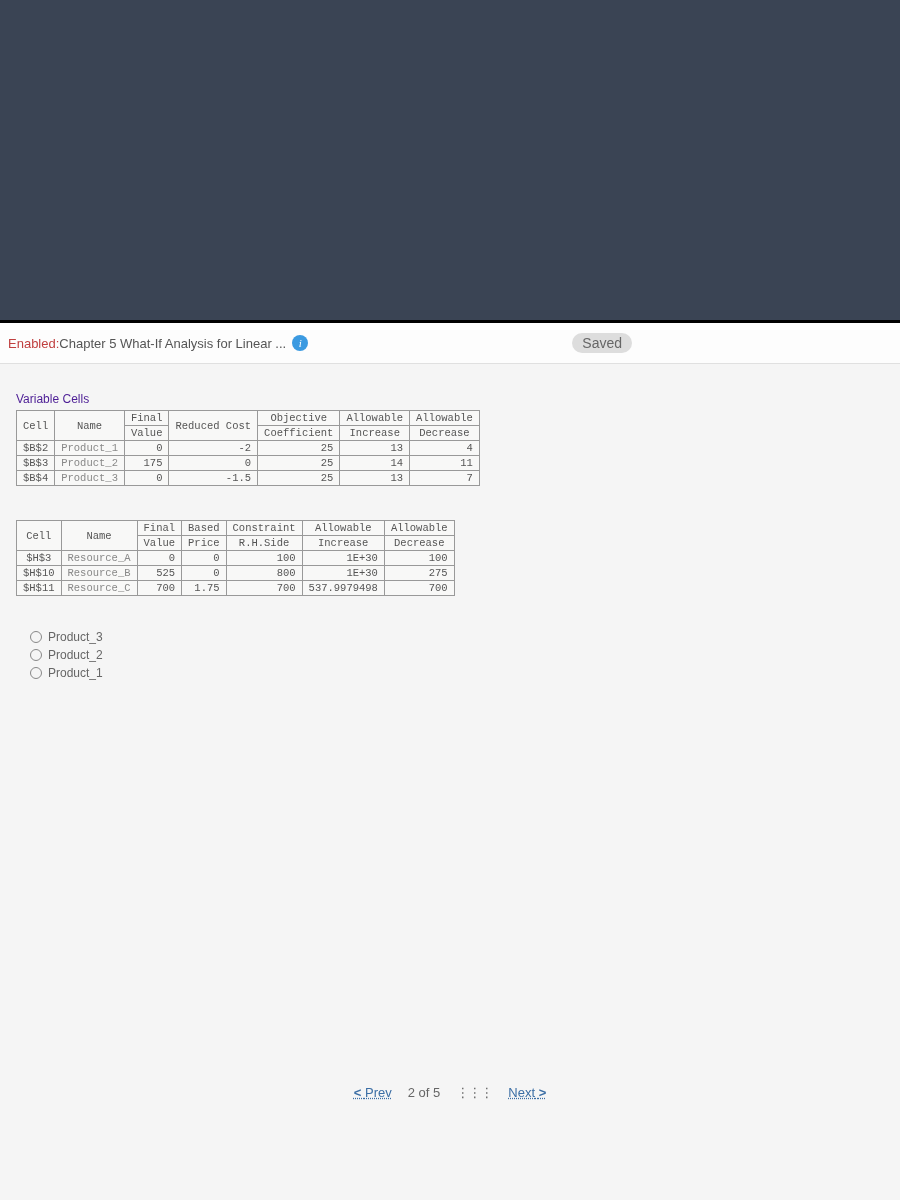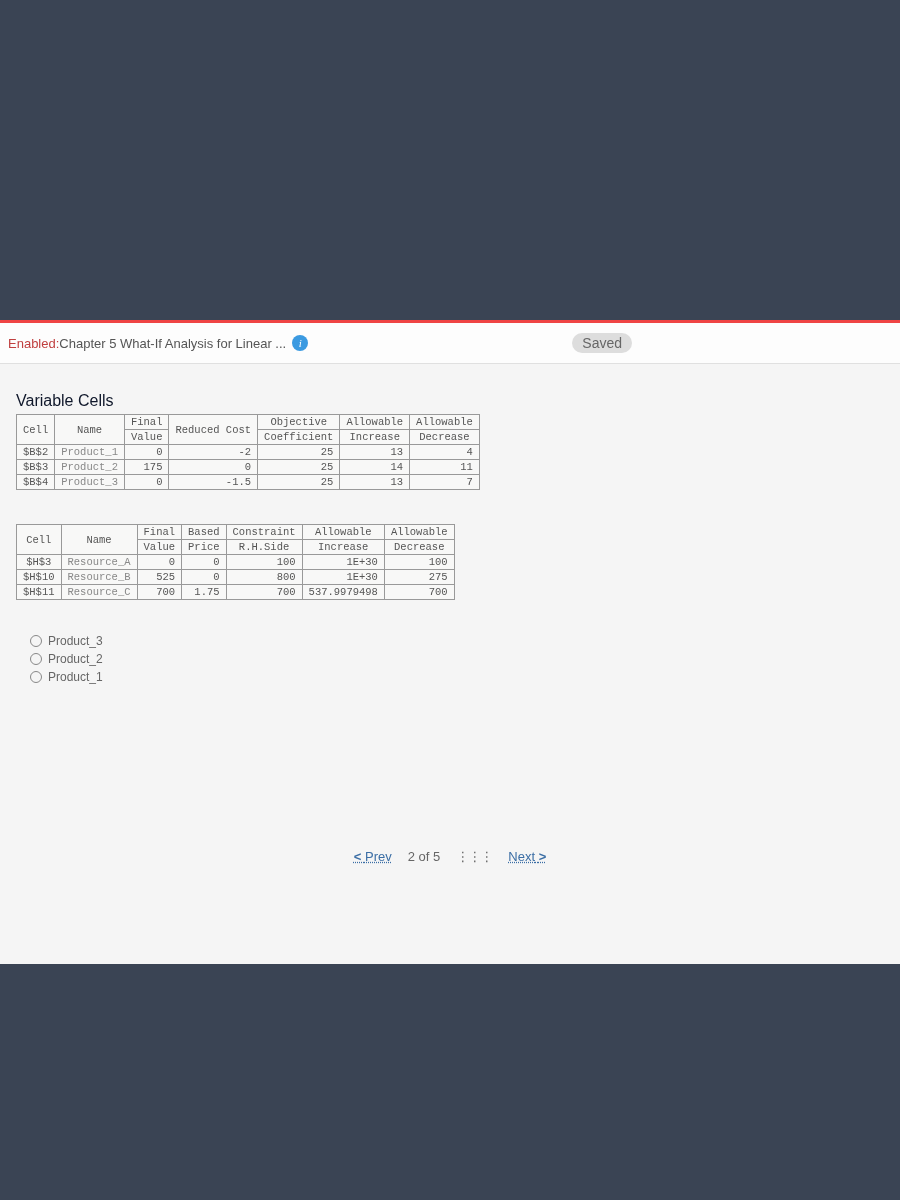--- a/index.html
+++ b/index.html
@@ -8,22 +8,22 @@
     font-family: Arial, sans-serif;
     background: #3a4454;
     height: 1200px;
     width: 900px;
     overflow: hidden;
     font-size: 11px;
   }
   .spacer-top { height: 320px; background: #3a4454; }
   .main-window {
     background: #f5f5f5;
-    border-top: 3px solid #ef4444;
-    height: 644px;
+    border-top: 3px solid #000000;
+    height: 880px;
     position: relative;
   }
   .title-bar {
     display: flex;
     align-items: center;
     padding: 10px 8px;
     font-size: 13px;
     color: #555;
     border-bottom: 1px solid #e0e0e0;
     background: #fdfdfd;
@@ -54,22 +54,22 @@
   .content {
     padding: 22px 16px;
   }
   .question {
     color: #444;
     font-size: 13px;
     line-height: 1.4;
     margin-bottom: 16px;
   }
   .section-label {
-    color: #0f172a;
-    font-size: 16px;
+    color: #4c1d95;
+    font-size: 12px;
     margin: 6px 0 4px 0;
   }
   table.sens {
     border-collapse: collapse;
     font-family: 'Courier New', monospace;
     font-size: 10.5px;
     color: #555;
     margin-bottom: 34px;
   }
   table.sens th, table.sens td {
@@ -102,32 +102,32 @@
     border-radius: 50%;
     margin-right: 6px;
   }
   .nav-bar {
     position: absolute;
     bottom: 100px;
     left: 0;
     right: 0;
     display: flex;
     justify-content: center;
-    align-items: flex-end;
+    align-items: flex-start;
     gap: 16px;
     font-size: 13px;
     color: #555;
   }
   .nav-link {
     color: #3b6ea5;
     text-decoration: underline dotted;
     cursor: pointer;
   }
   .nav-link .chev { font-weight: bold; text-decoration: none; }
-  .page-count { color: #666; margin-top: 8px; }
+  .page-count { color: #666; }
   .grid-icon {
     display: inline-block;
     letter-spacing: -1px;
     color: #666;
   }
   .prefix { color: #c04040; }
 </style>
 </head>
 <body>
 

